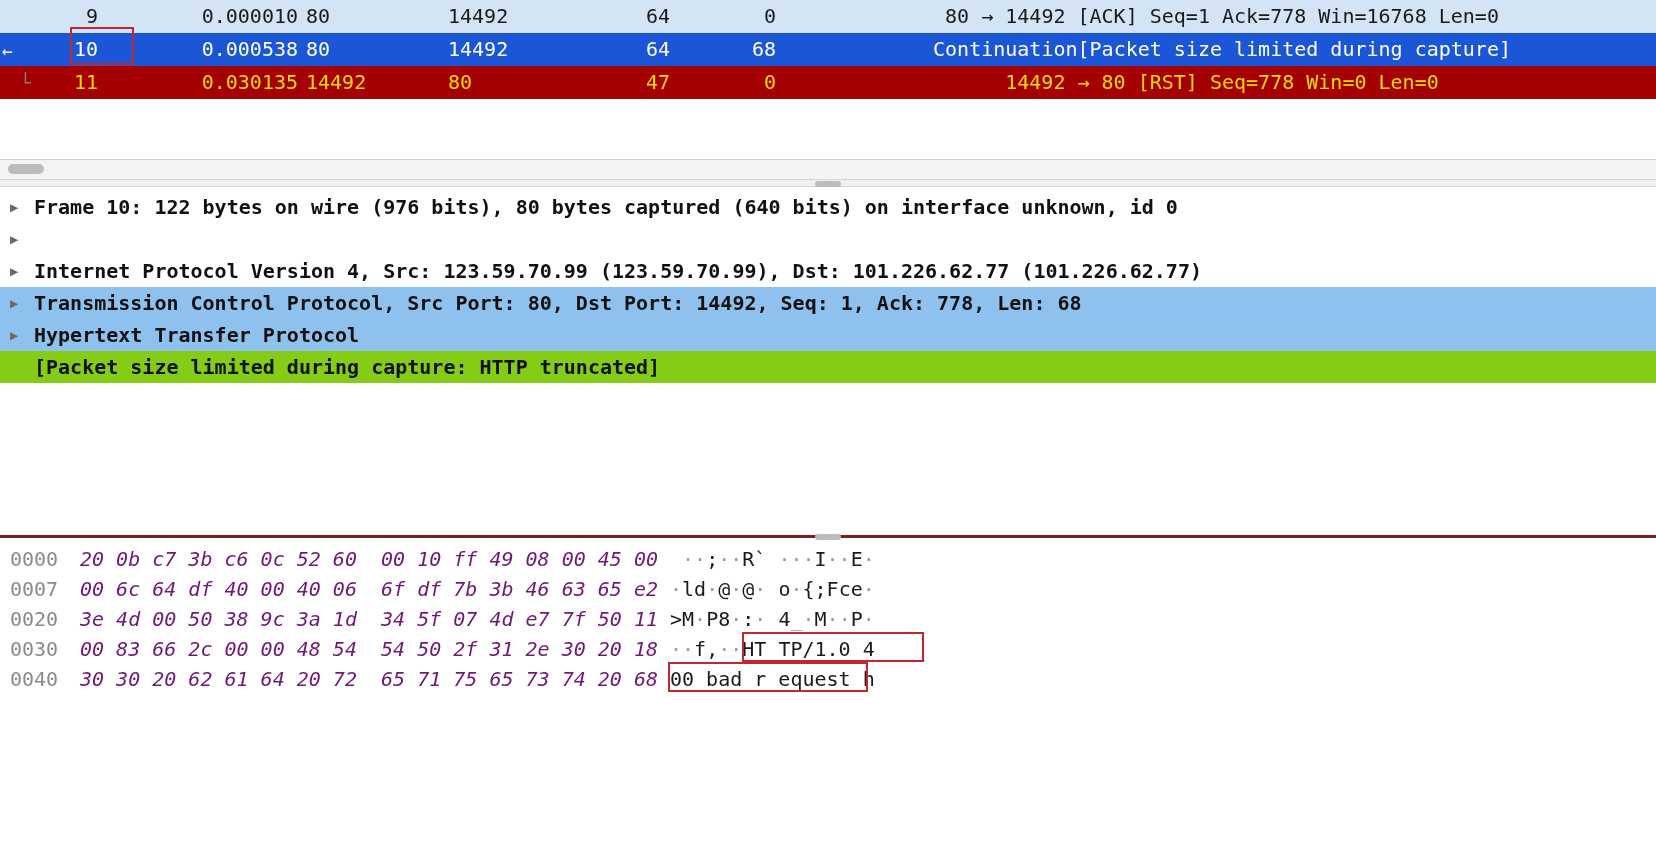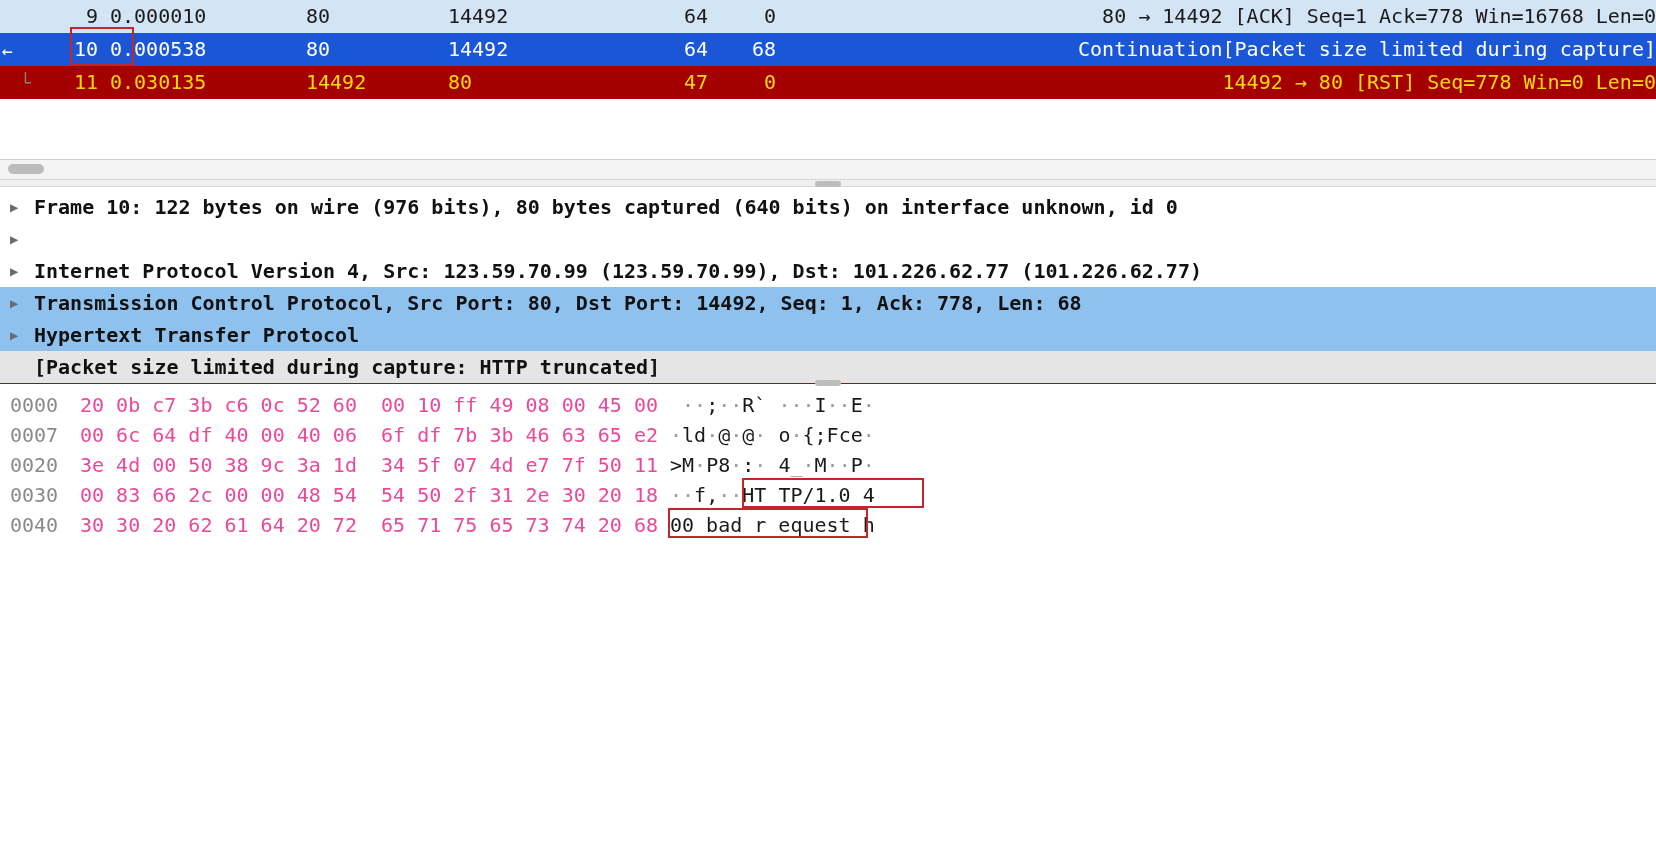--- a/index.html
+++ b/index.html
@@ -19,26 +19,26 @@
   display: flex;
   height: 33px;
   line-height: 33px;
   white-space: pre;
   position: relative;
 }
 .row-bg-lightblue { background: #d3e4f5; color: #1a1a1a; }
 .row-bg-blue { background: #1a56d6; color: #ffffff; }
 .row-bg-red { background: #a40000; color: #fcdb08; }
 .col-no    { width: 110px; text-align: right; padding-right: 12px; }
-.col-time  { width: 188px; padding-right: 0px; }
+.col-time  { width: 188px; text-align: right; padding-right: 0px; }
 .col-src   { width: 150px; text-align: left; padding-left: 8px; }
 .col-dst   { width: 160px; text-align: left; }
-.col-len   { width: 100px; text-align: right; }
+.col-len   { width: 100px; text-align: center; }
 .col-len2  { width: 80px; text-align: right; padding-right: 12px;}
-.col-info  { flex: 1; text-align: right; }
+.col-info  { flex: 1; text-align: center; }
 .highlight-box {
   position: absolute;
   border: 2px solid #c1272d;
   pointer-events: none;
 }
 .arrow-left {
   position: absolute;
   left: 2px;
   top: 50%;
   transform: translateY(-50%);
@@ -94,52 +94,53 @@
 }
 .detail-row {
   display: flex;
   align-items: center;
   height: 32px;
   line-height: 32px;
   white-space: pre;
   padding-left: 10px;
 }
 .detail-row.selected { background: #8ec1ee; }
-.detail-row.info-gray { background: #e5e5e5; color: #333; }
+.detail-row.info-gray { background: #84cc16; color: #333; }
 .expander {
   width: 24px;
   color: #6b6b6b;
   font-size: 14px;
   display: inline-block;
 }
 .detail-text { color: #111; font-weight: bold; }
 .hex-pane {
+  margin-top: 152px;
   padding-left: 10px;
   padding-top: 6px;
-  border-top: 1px solid #7f1d1d;
+  border-top: 3px solid #7f1d1d;
   position: relative;
 }
 .hex-splitter {
   position: absolute;
   top: -4px;
   left: 50%;
   width: 26px;
   height: 6px;
   background: #bcbcbc;
   border-radius: 4px;
   transform: translateX(-50%);
 }
 .hex-row {
   display: flex;
   height: 30px;
   line-height: 30px;
   white-space: pre;
 }
 .hex-offset { color: #8a8a8a; width: 70px; }
-.hex-bytes { color: #ec4899; width: 590px; }
+.hex-bytes { color: #701a75; width: 590px; font-style: italic; }
 .hex-ascii { color: #1a1a1a; position: relative; }
 .ascii-gray { color: #9a9a9a; }
 </style>
 </head>
 <body>
 
 <div class="packet-list" id="packet-list">
     <div class="packet-row row-bg-lightblue"><span class="col-no">9</span><span class="col-time">0.000010</span><span class="col-src">80</span><span class="col-dst">14492</span><span class="col-len">64</span><span class="col-len2">0</span><span class="col-info">80 → 14492 [ACK] Seq=1 Ack=778 Win=16768 Len=0</span></div>
     <div class="packet-row row-bg-blue"><span class="col-no">10</span><span class="col-time">0.000538</span><span class="col-src">80</span><span class="col-dst">14492</span><span class="col-len">64</span><span class="col-len2">68</span><span class="col-info">Continuation[Packet size limited during capture]</span><span class="arrow-left">←</span><div class="highlight-box" style="left: 70px; top: -6px; width: 64px; height: 38px;"></div></div>
     <div class="packet-row row-bg-red"><span class="col-no">11</span><span class="col-time">0.030135</span><span class="col-src">14492</span><span class="col-dst">80</span><span class="col-len">47</span><span class="col-len2">0</span><span class="col-info">14492 → 80 [RST] Seq=778 Win=0 Len=0</span><span class="tree-corner">└</span></div>

